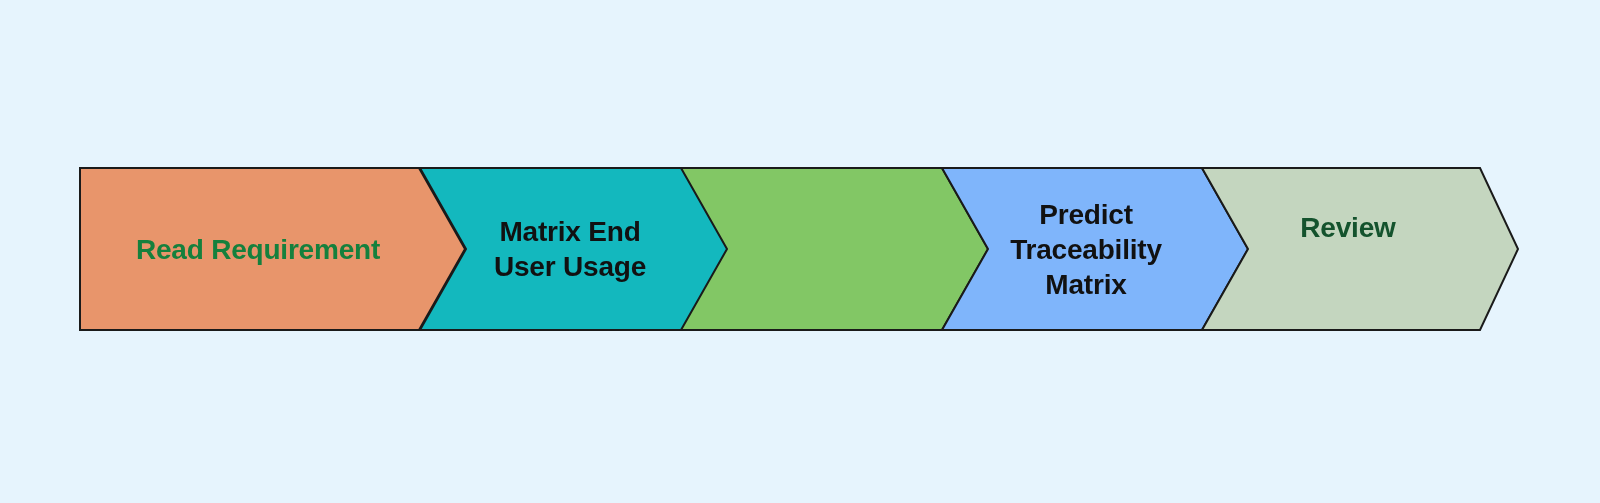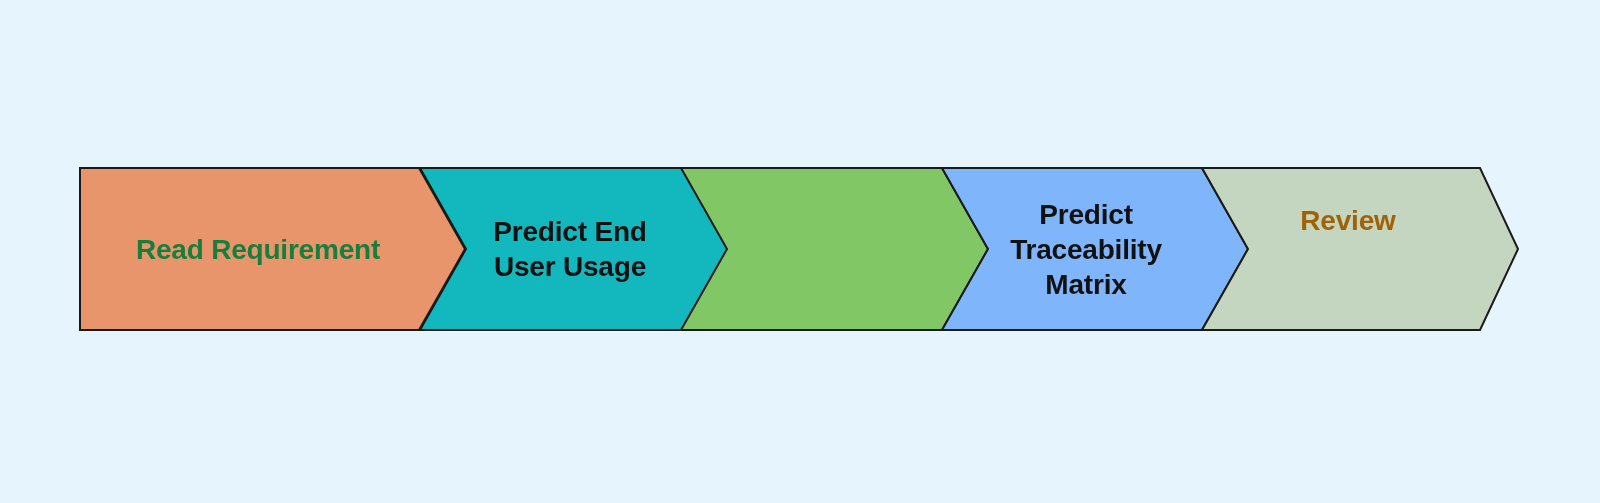--- a/index.html
+++ b/index.html
@@ -53,20 +53,20 @@
 
   <svg id="flow-svg" viewBox="0 0 1600 503">
     <polygon class="step-shape" id="shape-1" points="80,168 419,168 465,249 419,330 80,330" fill="#e8956b" stroke="#1a1a1a"></polygon>
     <polygon class="step-shape" id="shape-2" points="420,168 682,168 728,249 682,330 420,330 466,249" fill="#13b8be" stroke="#1a1a1a"></polygon>
     <polygon class="step-shape" id="shape-3" points="681,168 942,168 988,249 942,330 681,330 727,249" fill="#82c765" stroke="#1a1a1a"></polygon>
     <polygon class="step-shape" id="shape-4" points="942,168 1202,168 1248,249 1202,330 942,330 988,249" fill="#7fb5fb" stroke="#1a1a1a"></polygon>
     <polygon class="step-shape" id="shape-5" points="1202,168 1480,168 1518,249 1480,330 1202,330 1248,249" fill="#c4d6bf" stroke="#1a1a1a"></polygon>
   </svg>
 
   <div class="step-label" id="label-1" style="left: 88px; top: 168px; width: 340px; height: 162px; color: #15803d;">Read Requirement</div>
-  <div class="step-label" id="label-2" style="left: 470px; top: 168px; width: 200px; height: 162px; color: rgb(17, 17, 17);">Predict End
+  <div class="step-label" id="label-2" style="left: 470px; top: 168px; width: 200px; height: 162px; color: rgb(17, 17, 17);">Matrix End
 User Usage</div>
   <div class="step-label" id="label-4" style="left: 988px; top: 168px; width: 196px; height: 162px; color: rgb(17, 17, 17);">Predict
 Traceability
 Matrix</div>
-  <div class="step-label" id="label-5" style="left: 1248px; top: 162px; width: 200px; height: 117px; color: #a16207;">Review</div>
+  <div class="step-label" id="label-5" style="left: 1248px; top: 169px; width: 200px; height: 117px; color: #14532d;">Review</div>
 
 </div>
 
 </body></html>

